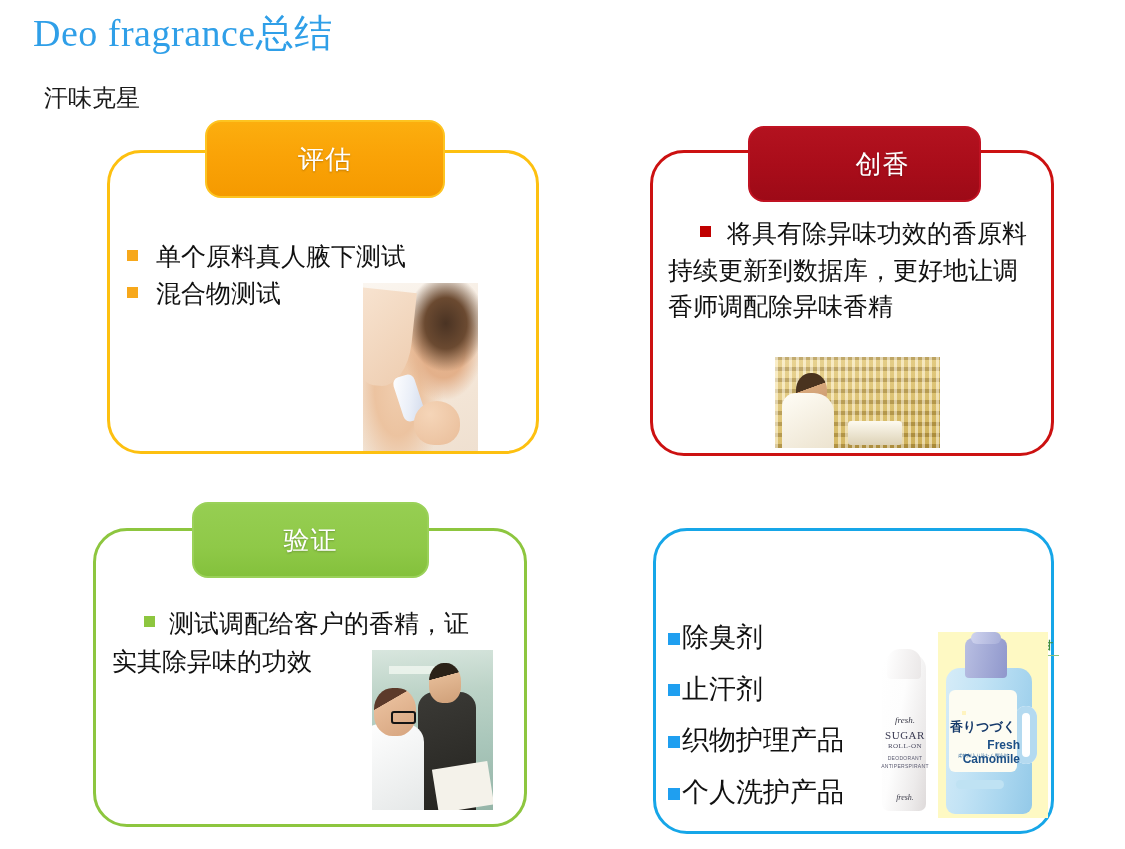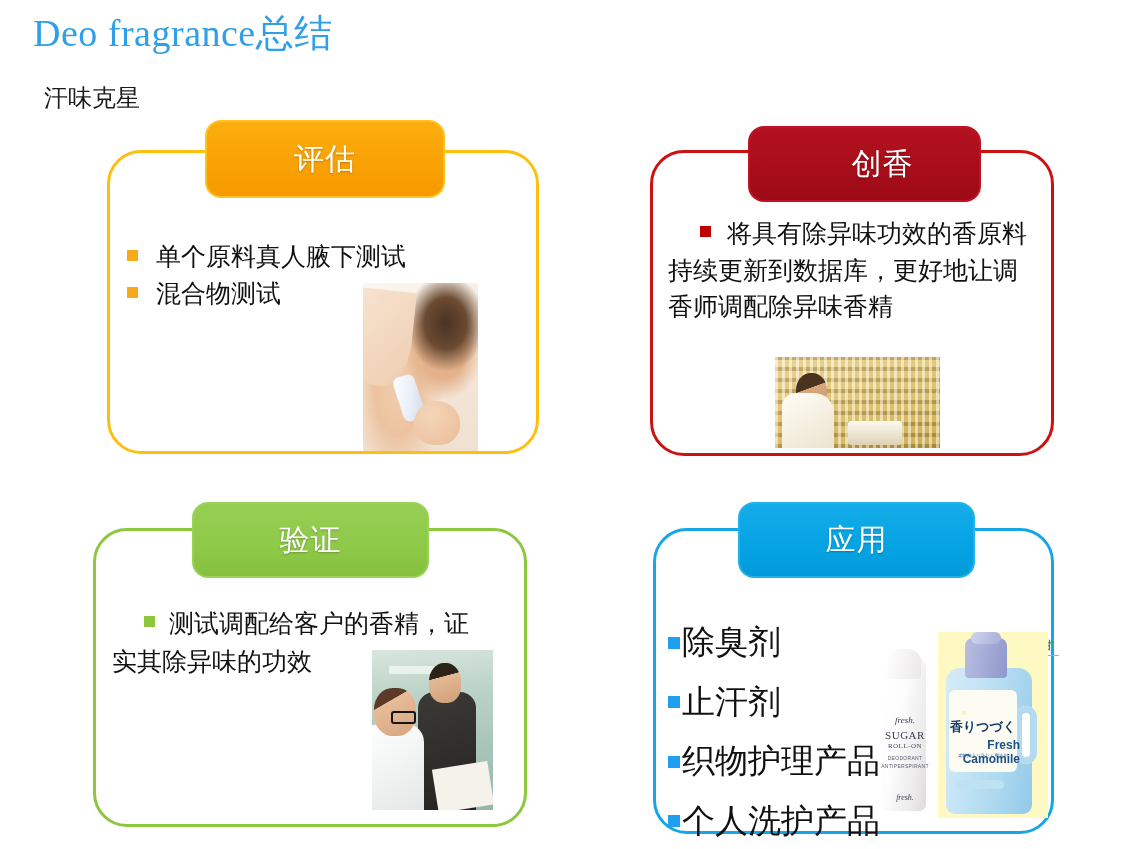--- a/index.html
+++ b/index.html
@@ -26,21 +26,21 @@
   
   .card{position:absolute;background:#ffffff;border-style:solid;border-width:3px;border-radius:34px;box-sizing:border-box;}
   .card.orange{left:107px;top:150px;width:432px;height:304px;border-color:#fdc010;}
   .card.red   {left:650px;top:150px;width:404px;height:306px;border-color:#cc1111;}
   .card.green {left:93px;top:528px;width:434px;height:299px;border-color:#8dc63f;}
   .card.blue  {left:653px;top:528px;width:401px;height:306px;border-color:#16a6e8;}
 
   
   .tab{
     position:absolute;display:flex;align-items:center;justify-content:center;
-    border-radius:16px;color:#ffffff;font-size:30px;letter-spacing:1px;
+    border-radius:16px;color:#ffffff;font-size:26px;letter-spacing:1px;
     text-shadow:0 1px 2px rgba(0,0,0,.25);
     box-sizing:border-box;z-index:5;
   }
   .tab.orange{
     left:205px;top:120px;width:240px;height:78px;
     background:linear-gradient(180deg,#fcae0e 0%,#faa307 45%,#f59a00 100%);
     border:2px solid #fdc421;
   }
   .tab.red{
     left:748px;top:126px;width:233px;height:76px;
@@ -67,21 +67,21 @@
   .sq{display:inline-block;width:11px;height:11px;flex:0 0 11px;margin-right:18px;position:relative;top:-4px;}
   .sq.orange{background:#f7a81b;}
   .sq.blue{background:#1f9ff0;}
 
   .para-red{left:668px;top:215px;width:372px;text-indent:34px;line-height:1.46;}
   .para-red .lead{display:inline-block;width:11px;height:11px;background:#c00000;position:relative;top:-5px;margin-right:16px;margin-left:-2px;}
   .para-green{left:112px;top:605px;width:360px;text-indent:32px;line-height:1.5;}
   .para-green .lead{display:inline-block;width:11px;height:11px;background:#8dc63f;position:relative;top:-5px;margin-right:14px;}
 
   .bullets-blue{left:668px;top:620px;width:230px;}
-  .bullets-blue .row{display:flex;align-items:center;margin-bottom:16px;font-size:33px;}
+  .bullets-blue .row{display:flex;align-items:center;margin-bottom:16px;font-size:27px;}
   .bullets-blue .sq{margin-right:2px;width:12px;height:12px;flex:0 0 12px;top:1px;}
 
   
   .photo{position:absolute;overflow:hidden;z-index:3;}
 
   
   .photo-deodorant{left:363px;top:283px;width:115px;height:168px;background:
      radial-gradient(ellipse 48% 40% at 72% 24%, #4a3323 0%, #6b4a31 38%, rgba(107,74,49,0) 72%),
      radial-gradient(ellipse 34% 30% at 70% 40%, #e7b893 0%, #e3b08a 55%, rgba(227,176,138,0) 100%),
      radial-gradient(ellipse 40% 58% at 30% 62%, #f0cdae 0%, #ecc3a0 50%, rgba(236,195,160,0) 100%),
@@ -215,23 +215,20 @@
     <div class="lamp"></div>
     <div class="man"></div>
     <div class="man-head"></div>
     <div class="woman"></div>
     <div class="woman-head"></div>
     <div class="glasses"></div>
     <div class="paper"></div>
   </div>
 
   <div class="card blue"></div>
-  <div class="tab blue">
-    <span>应用</span>
-  </div>
   <div class="body-text bullets-blue">
     <div class="row">
       <span class="sq blue"></span>
       <span>除臭剂</span>
     </div>
     <div class="row">
       <span class="sq blue"></span>
       <span>止汗剂</span>
     </div>
     <div class="row">

